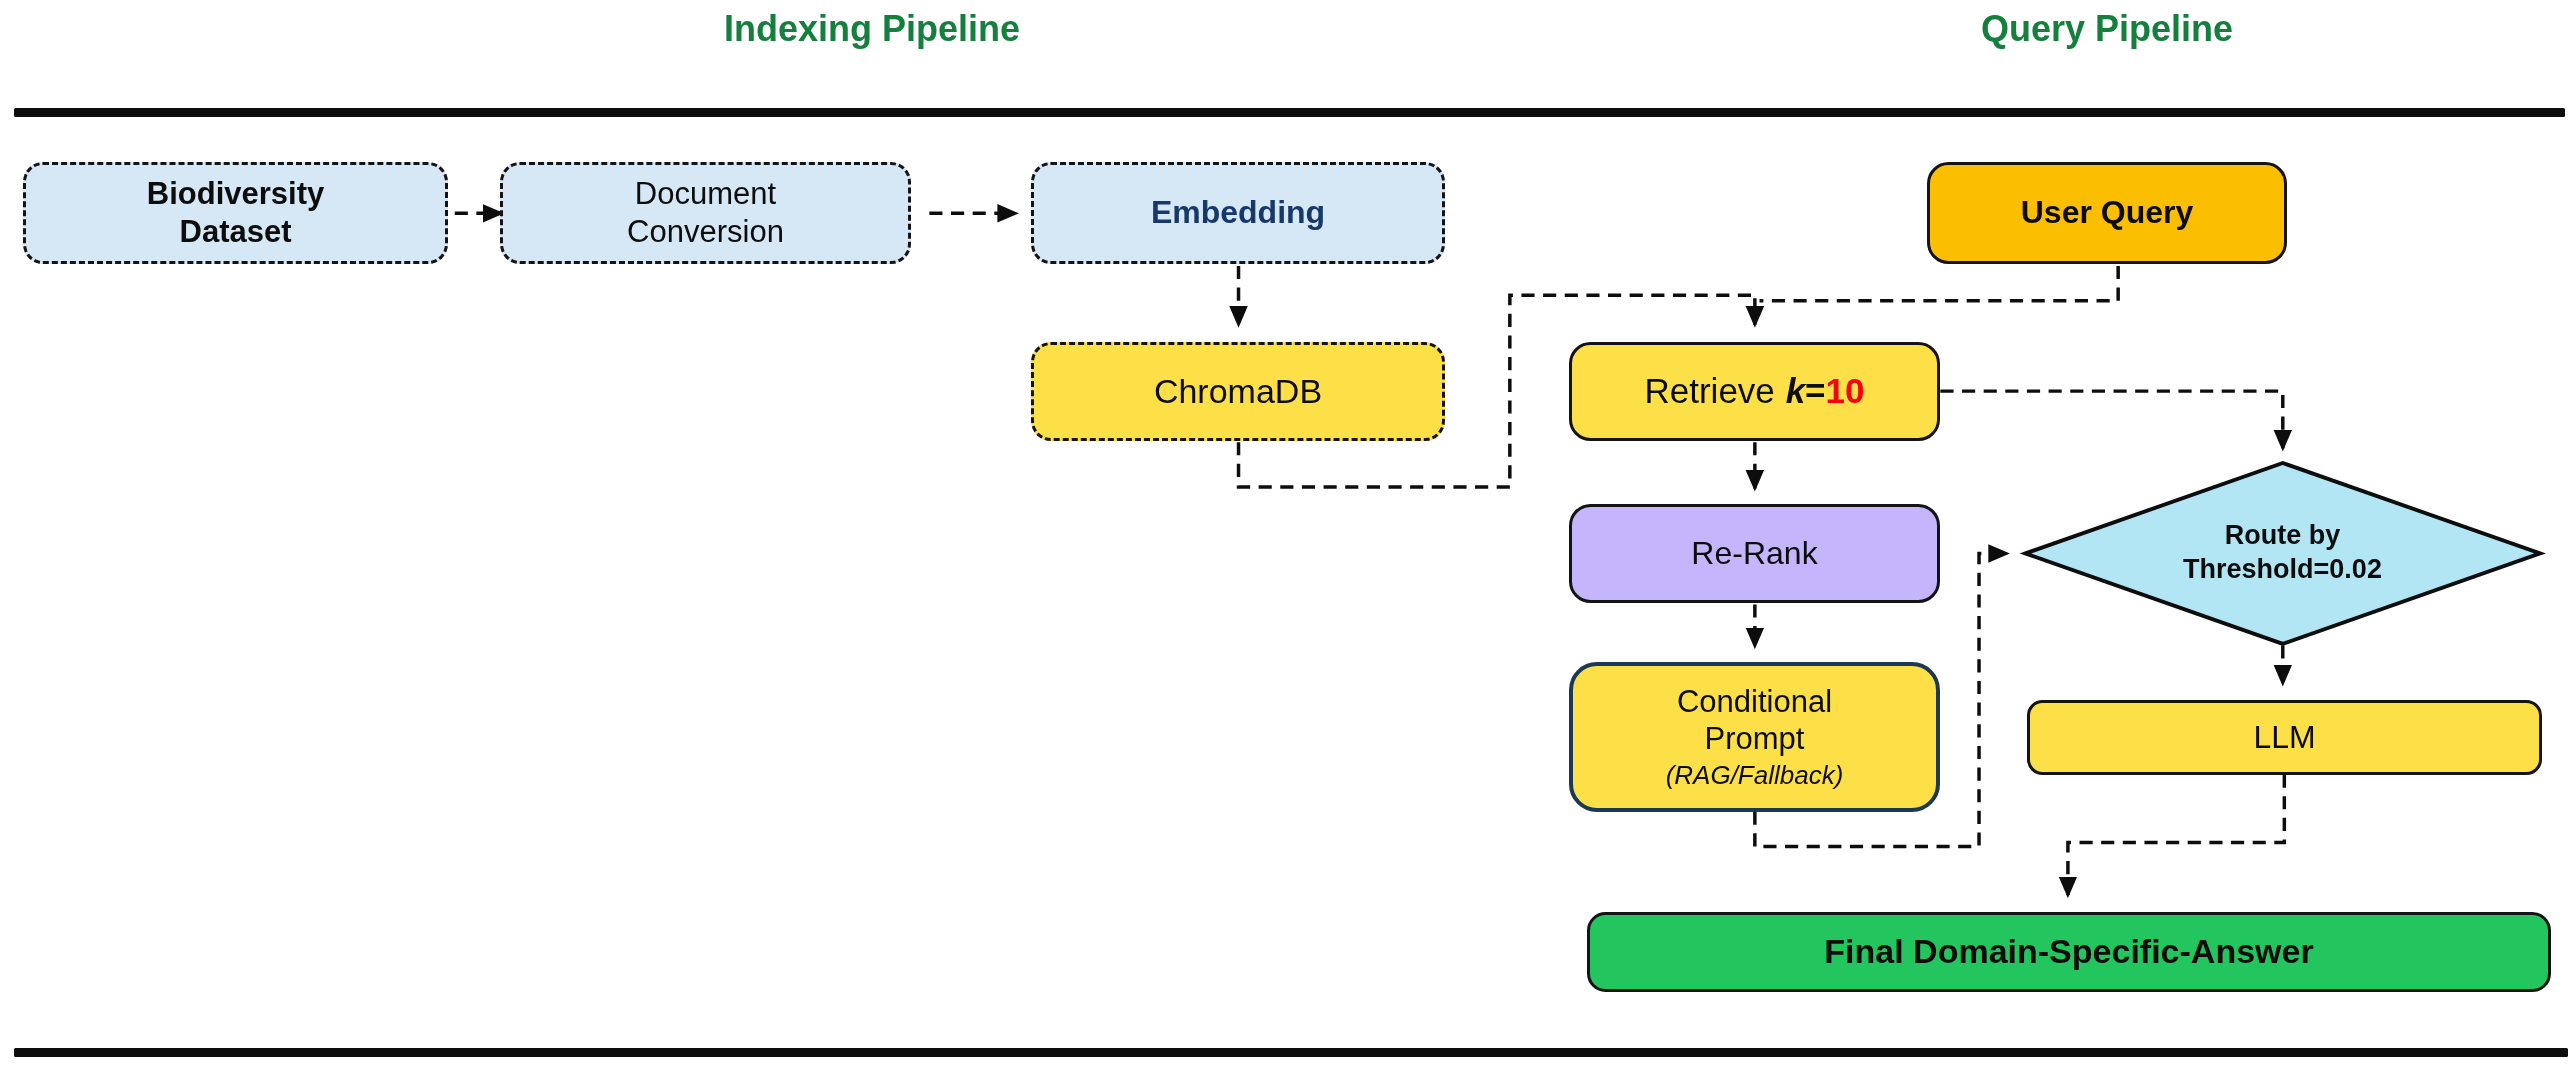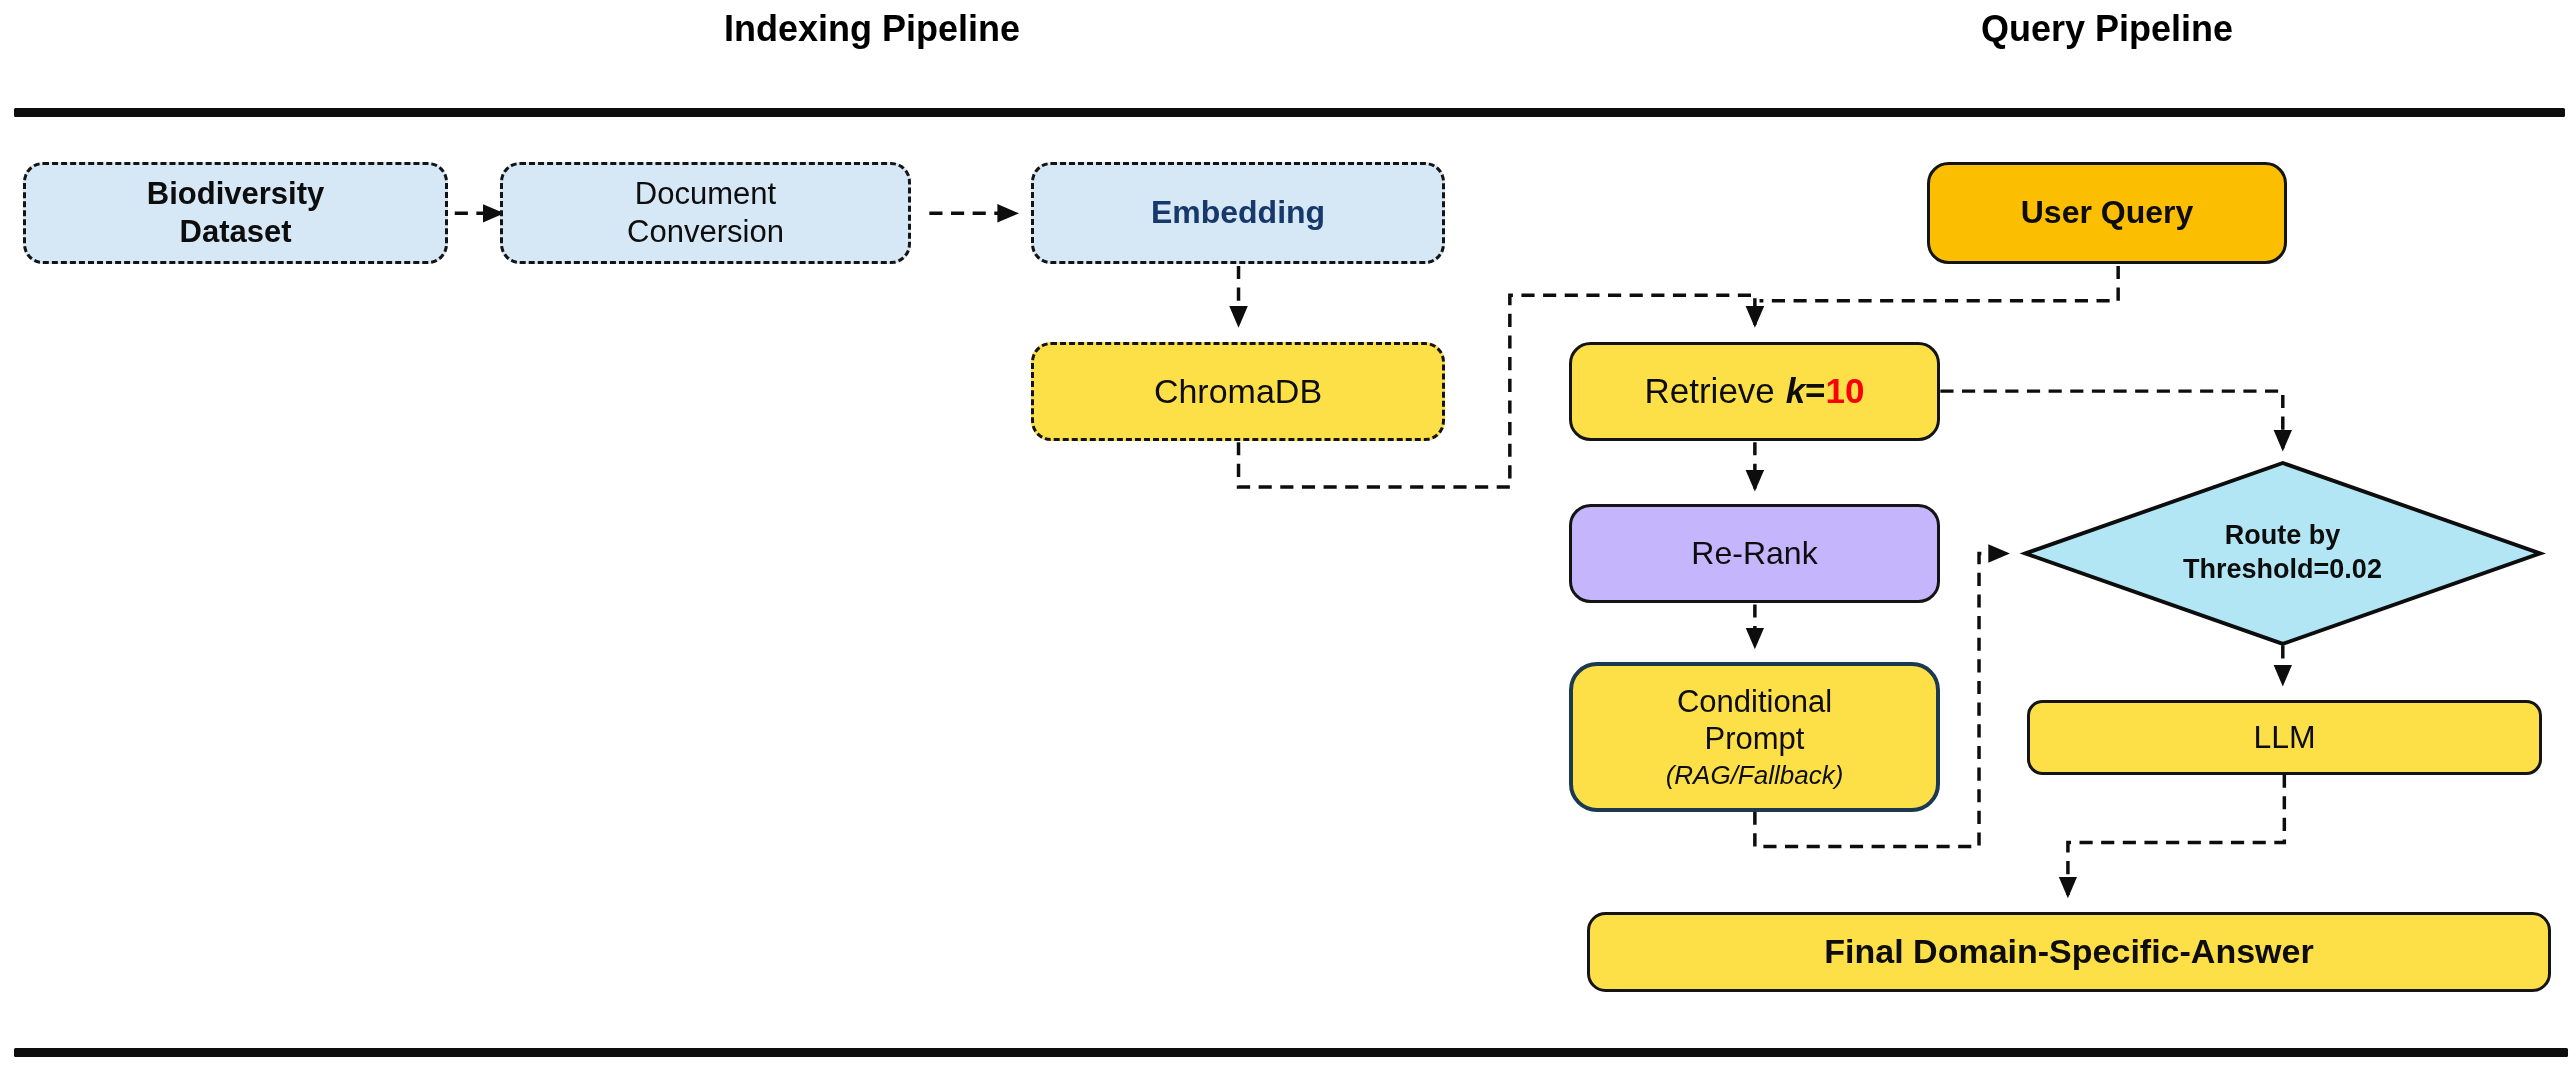--- a/index.html
+++ b/index.html
@@ -10,21 +10,21 @@
     background: #ffffff;
     font-family: "Liberation Sans", "DejaVu Sans", sans-serif;
     color: #0d0d0d;
     overflow: hidden;
   }
   .title {
     position: absolute;
     font-size: 36px;
     font-weight: bold;
     letter-spacing: 0px;
-    color: #000000;
+    color: #15803d;
     text-align: center;
     transform: translateX(-50%);
     white-space: nowrap;
   }
   .rule {
     position: absolute;
     background: #0d0d0d;
     height: 8.5px;
     border-radius: 1.5px;
   }
@@ -49,21 +49,21 @@
     border-radius: 20px;
   }
   .solid-box {
     border: 3.9px solid #141414;
     border-radius: 21.6px;
   }
   .fill-blue  { background: #d6e8f5; }
   .fill-peach { background: #fde047; }
   .fill-pink  { background: #c4b5fd; }
   .fill-gold  { background: #fcbe00; }
-  .fill-green { background: #fde047; }
+  .fill-green { background: #22c55e; }
   .navy-border { border: 4.6px solid #1b3a52; border-radius: 28px; }
   .fs-40 { font-size: 31px; }
   .fs-42 { font-size: 32px; }
   .fs-44 { font-size: 34px; }
   .bold { font-weight: bold; }
   .navy-text { color: #17386b; }
   .retrieve-label { font-size: 35px; display: flex; align-items: flex-end; }
   .retrieve-label .sp { width: 10.8px; display: inline-block; }
   .k-italic { font-weight: bold; font-style: italic; }
   .eq { font-weight: bold; }

